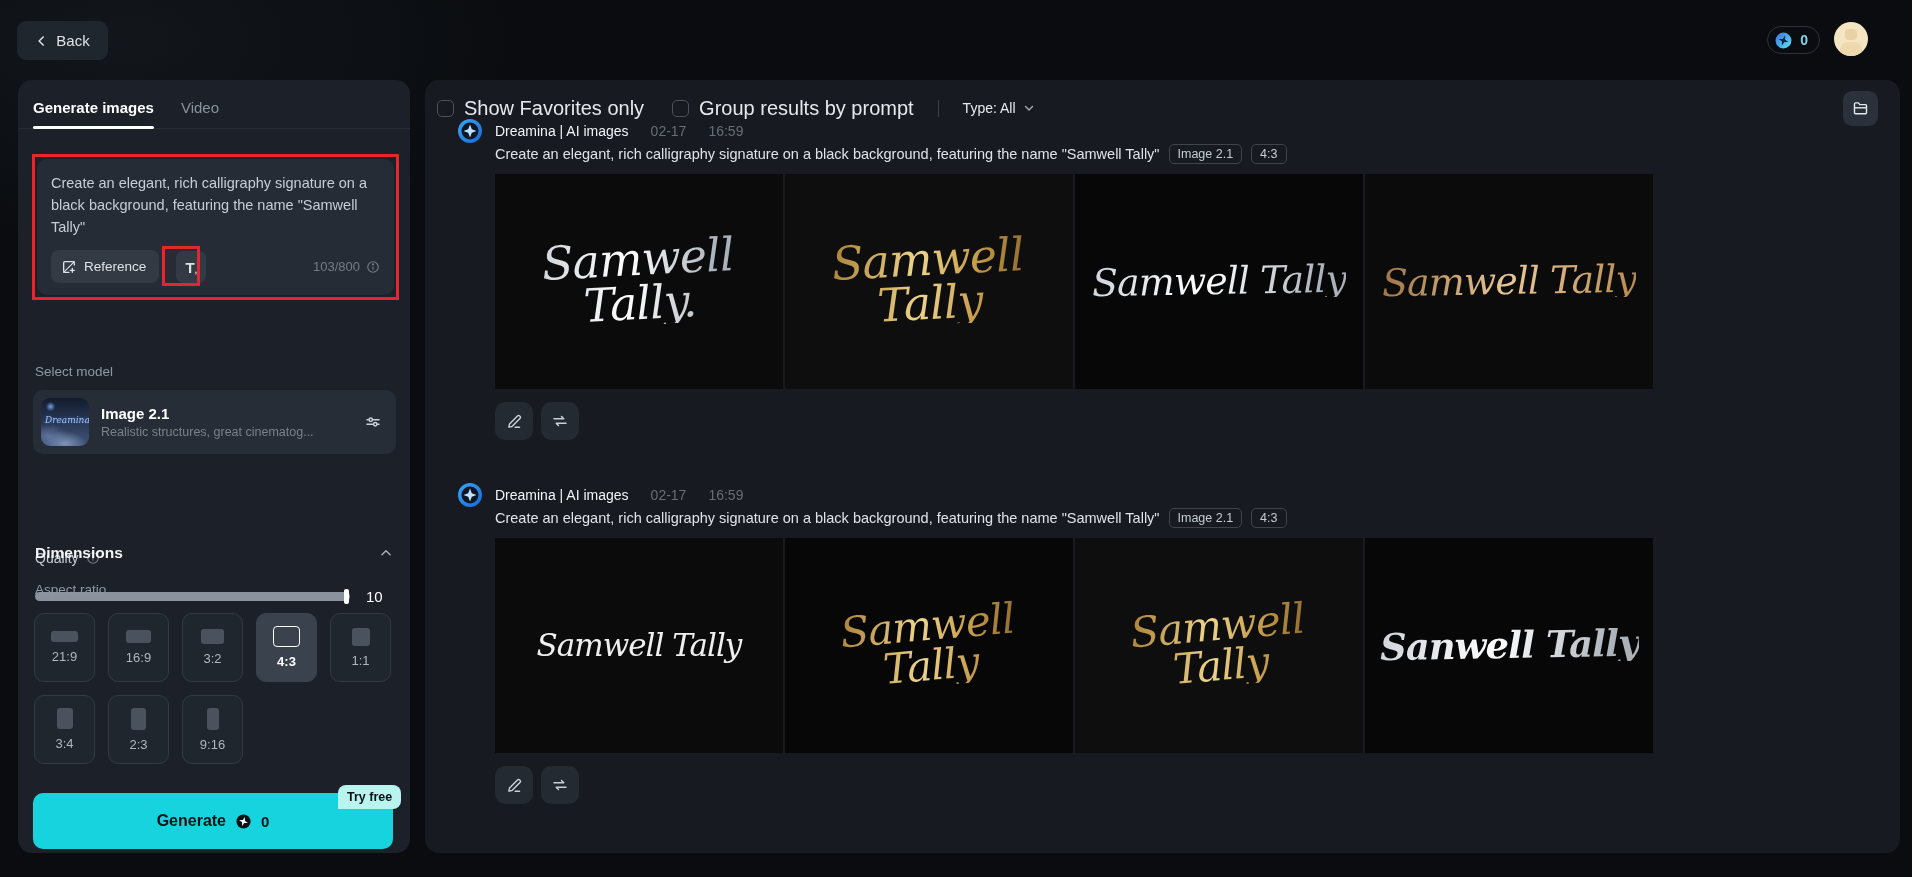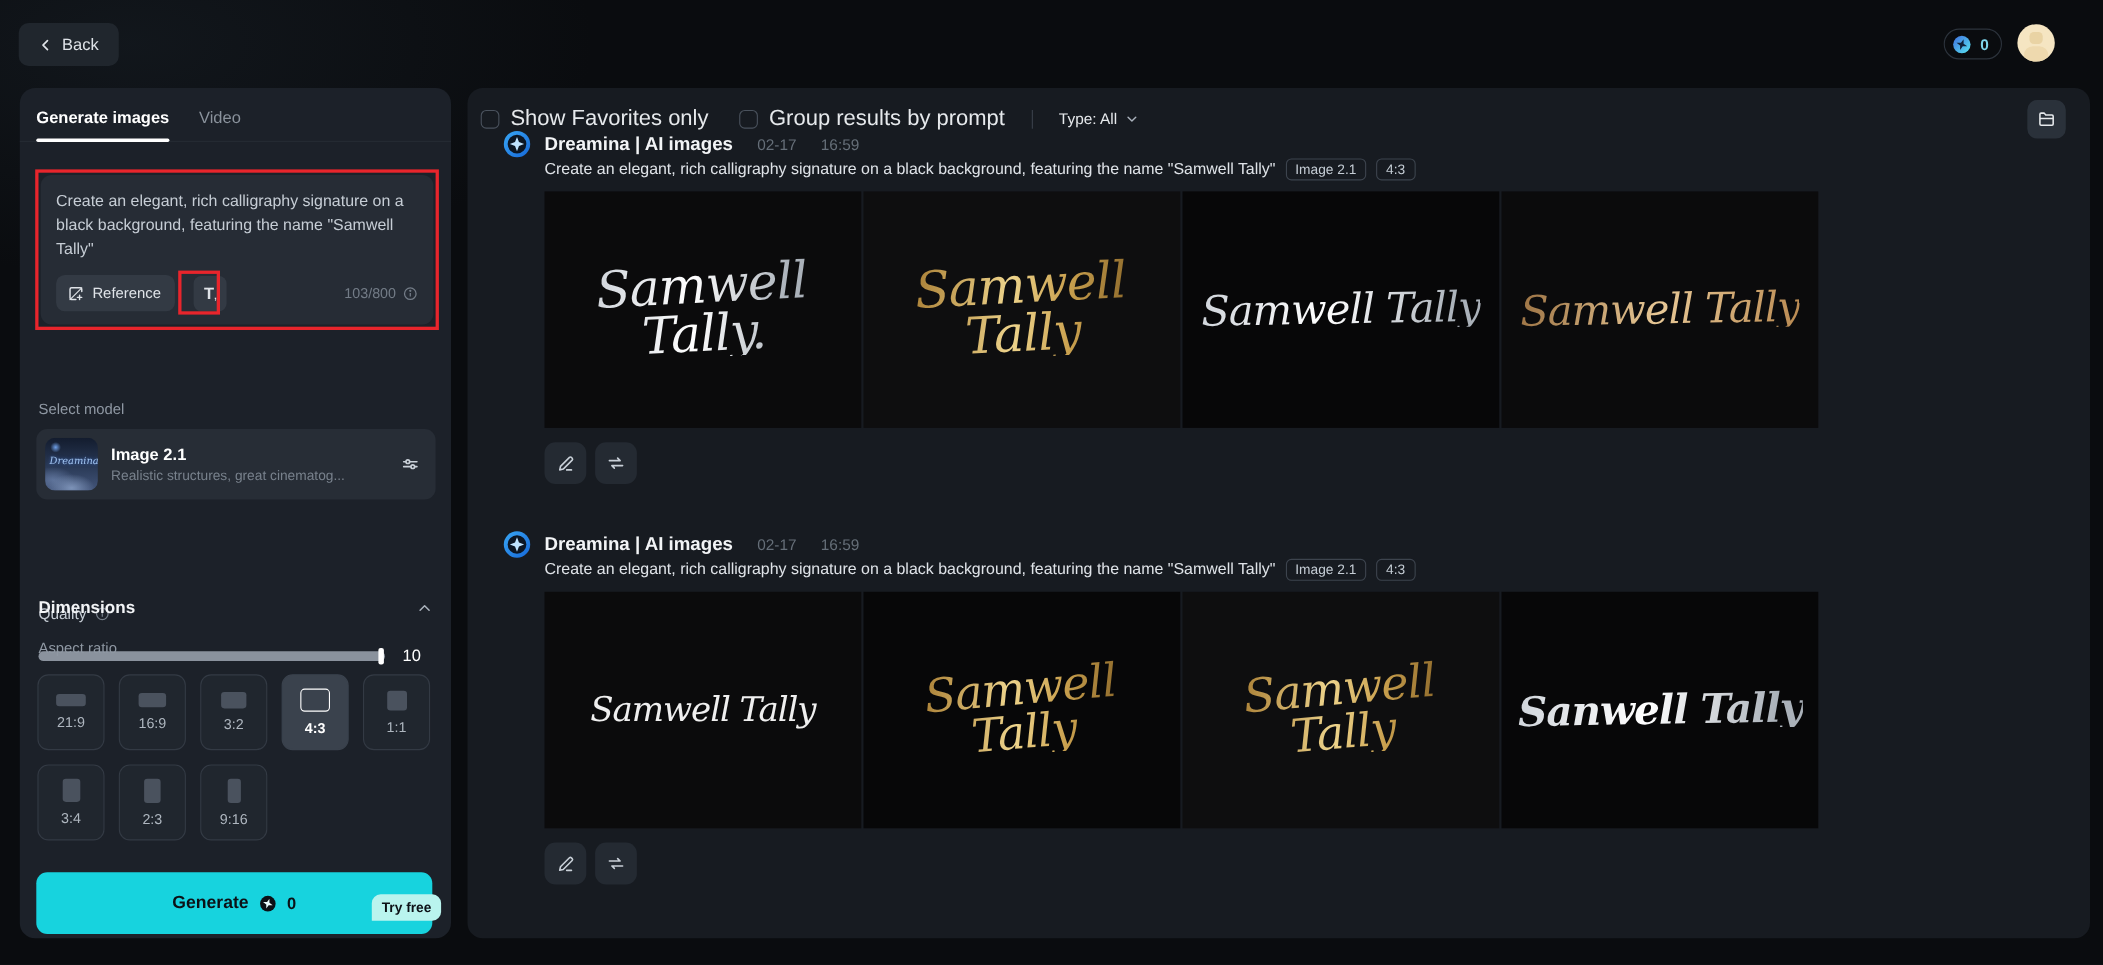--- a/index.html
+++ b/index.html
@@ -83,38 +83,38 @@
   .ratio-tile.selected .lbl { color:#fff; font-weight:bold; }
   .sh-219{width:27px;height:11px;} .sh-169{width:25px;height:13px;} .sh-32{width:23px;height:15px;}
   .sh-43{width:27px;height:21px;} .sh-11{width:18px;height:18px;} .sh-34{width:16px;height:21px;}
   .sh-23{width:15px;height:22px;} .sh-916{width:12px;height:22px;}
 
   .generate-btn { position:absolute; left:15px; top:713px; width:360px; height:56px; background:#17d3de;
     border-radius:10px; display:flex; align-items:center; justify-content:center; gap:9px; cursor:pointer; }
   .generate-btn .g-label { color:#0c1116; font-size:16px; font-weight:bold; }
   .generate-btn .g-cost { color:#0c1116; font-size:15px; font-weight:bold; }
   .tryfree-badge { position:absolute; left:320px; top:705px; height:24px; padding:0 9px; background:#b9f4ee;
-    border-radius:8px 8px 8px 0; display:flex; align-items:center; color:#0c1116; font-size:12.5px; font-weight:bold; z-index:3;margin-top:28px; }
+    border-radius:8px 8px 8px 0; display:flex; align-items:center; color:#0c1116; font-size:12.5px; font-weight:bold; z-index:3; }
 
   
   .main { left:425px; top:80px; width:1475px; height:773px; background:#171b21; }
   .filter-bar { position:absolute; left:12px; top:16px; right:16px; height:24px; display:flex; align-items:center; }
   .checkbox { width:17px; height:17px; border:1.5px solid #4a525d; border-radius:5px; cursor:pointer; }
   .cb-label { margin-left:10px; font-size:20px; color:#e6e9ec; }
   .filter-gap { width:28px; }
   .v-sep { width:1px; height:17px; background:#3a414b; margin:0 24px; }
   .type-filter { display:flex; align-items:center; gap:7px; font-size:14px; color:#e6e9ec; cursor:pointer; }
   .board-btn { position:absolute; right:6px; top:-5px; width:35px; height:35px; background:#2a313a;
     border-radius:9px; display:flex; align-items:center; justify-content:center; cursor:pointer; }
 
   .group { position:absolute; left:0; width:100%; }
   .g1 { top:38px; } .g2 { top:402px; }
   .group-head { position:absolute; left:32px; top:0; display:flex; align-items:center; gap:12px; }
   .gen-avatar { width:26px; height:26px; }
-  .g-source { font-size:17px; font-weight:bold; color:#f2f4f6; }
+  .g-source { font-size:14px; font-weight:normal; color:#f2f4f6; }
   .g-date, .g-time { font-size:14px; color:#656e78; margin-left:10px; }
   .g-prompt-row { position:absolute; left:70px; top:26px; display:flex; align-items:center; gap:9px; }
   .g-prompt { font-size:14.5px; color:#dfe3e8; }
   .g-badge { border:1px solid #3d444e; border-radius:5px; padding:2px 8px; font-size:12.5px; color:#c4ccd4; }
   .img-row { position:absolute; left:70px; top:56px; display:flex; gap:2px; }
   .img-tile { width:288px; height:215px; background:#0b0b0c; display:flex; align-items:center;
     justify-content:center; cursor:pointer; overflow:hidden; }
   .img-tile.b2 { background:#0e0e0f; } .img-tile.b3 { background:#070708; }
   .cal { font-family:"DejaVu Serif", serif; font-style:italic; text-align:center; line-height:.95; letter-spacing:-1px; }
   .cal .l2:empty { display:none; }

